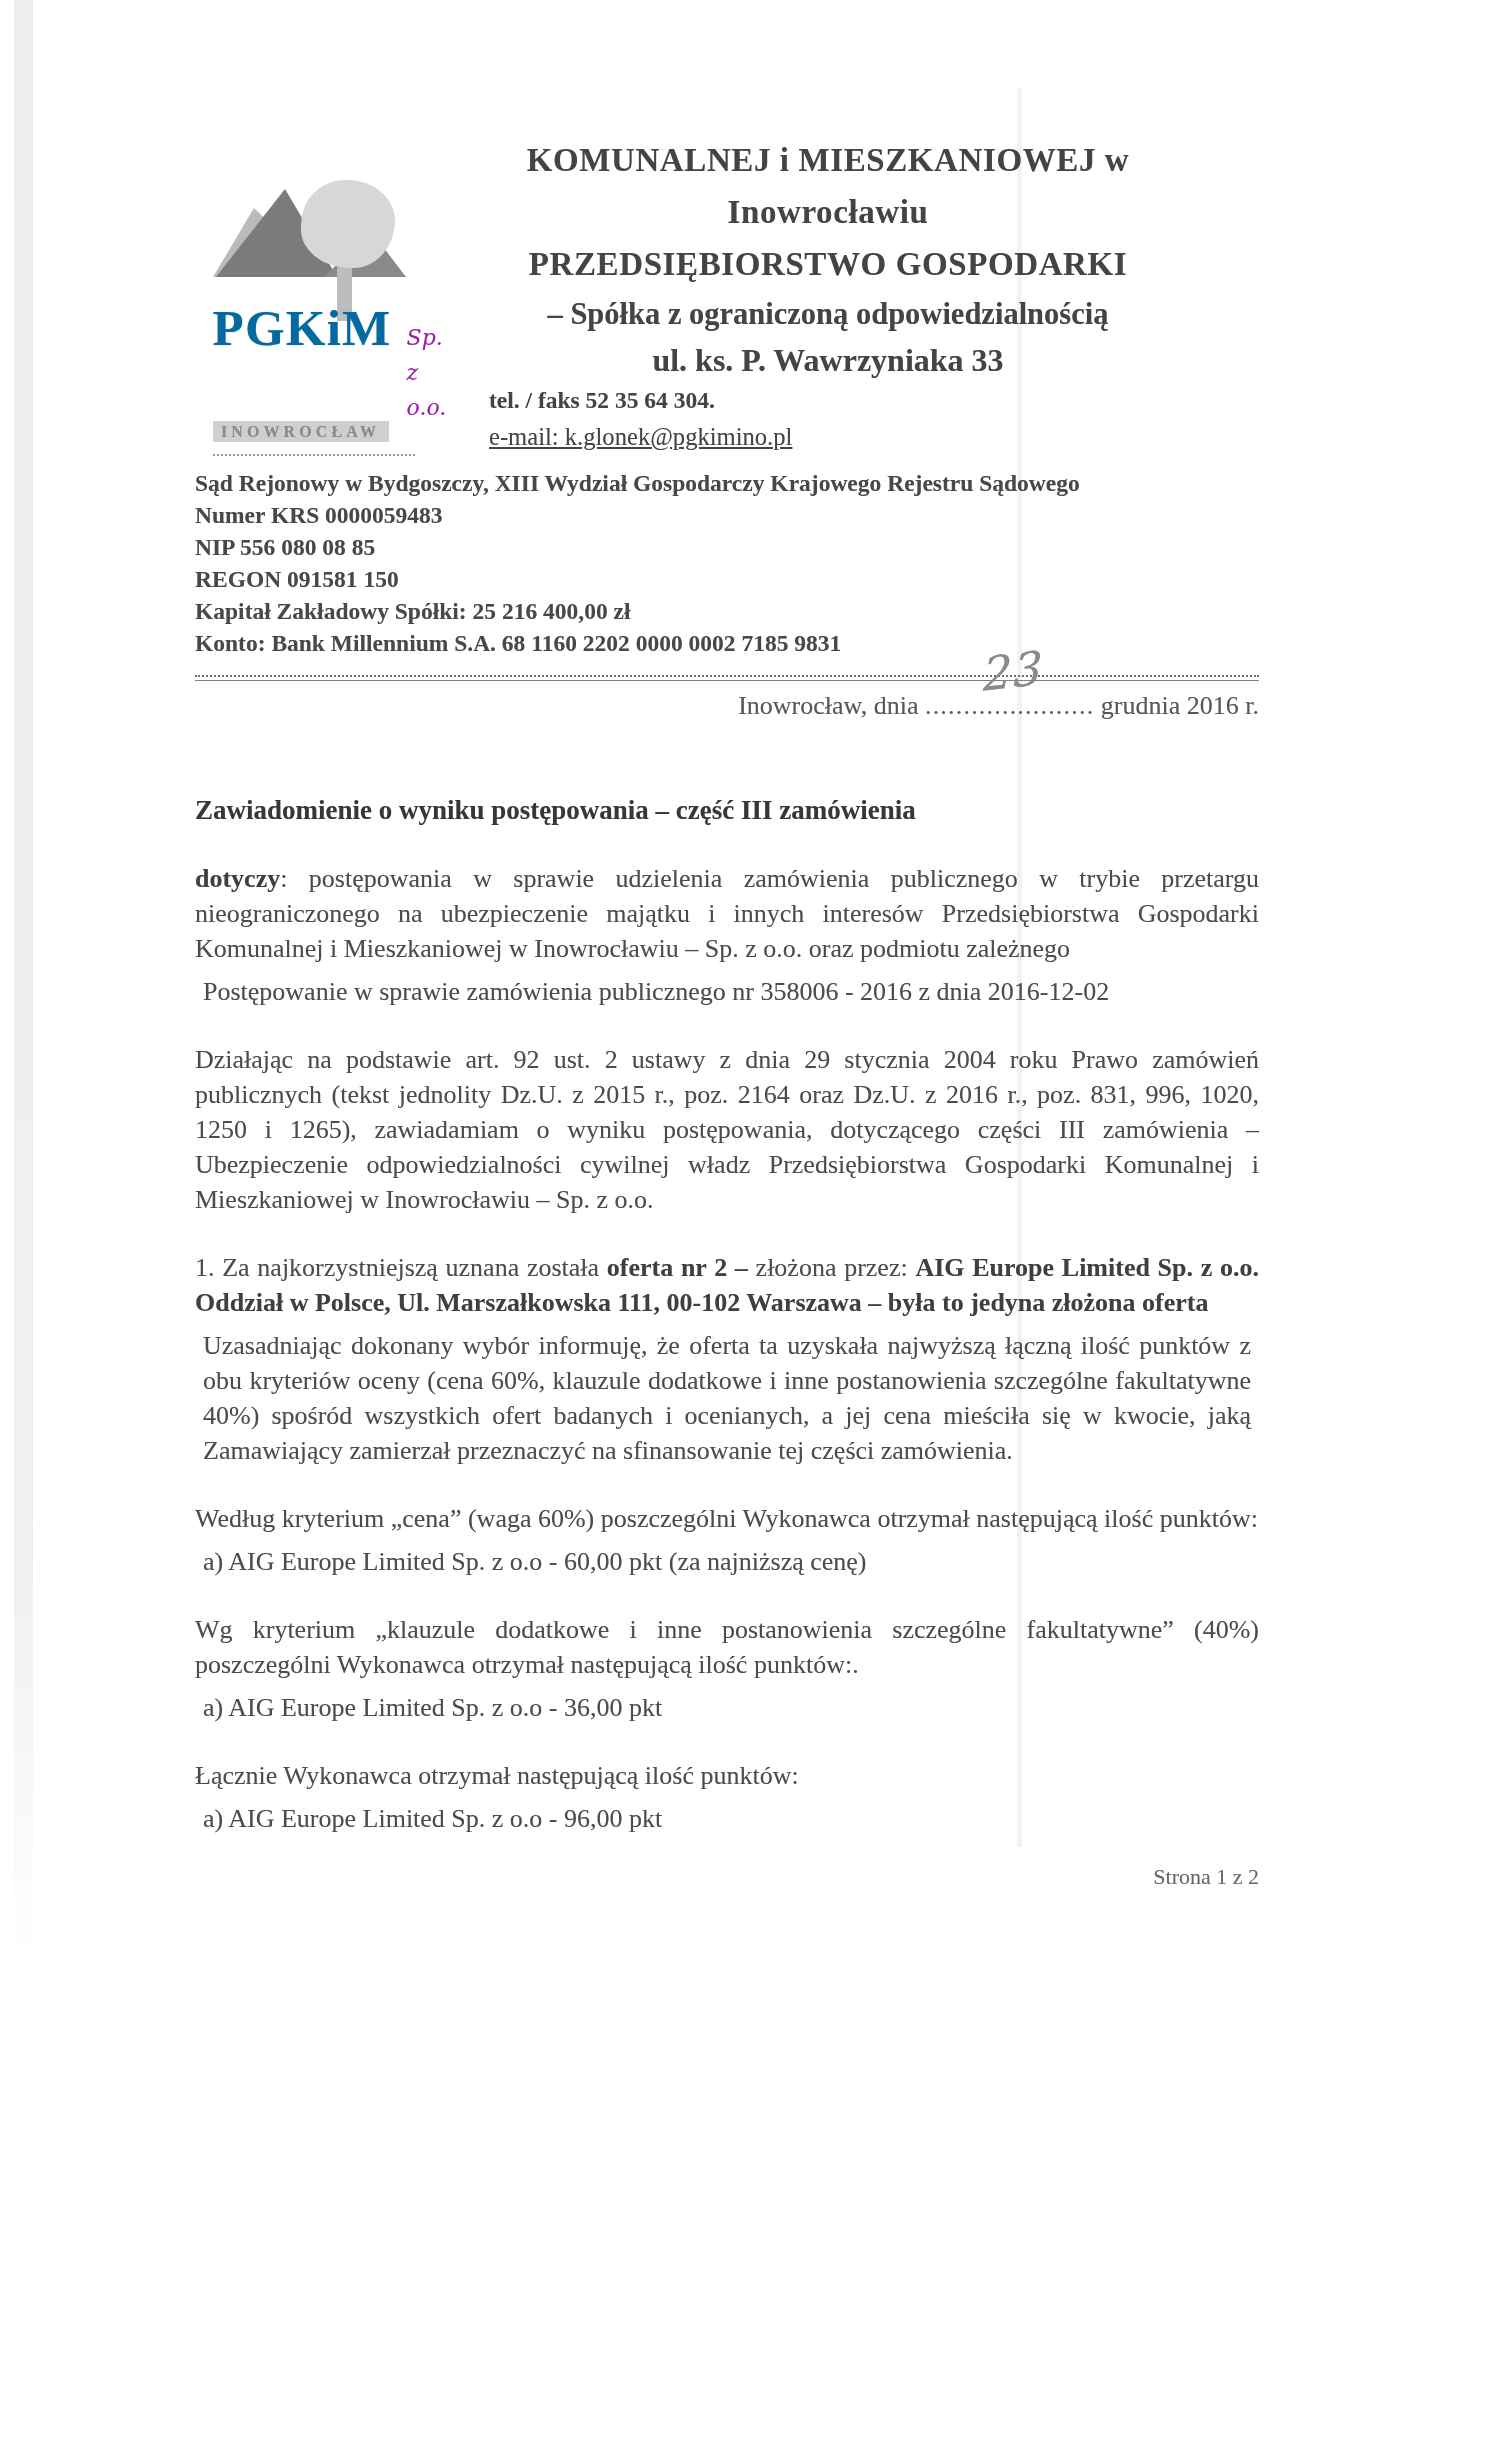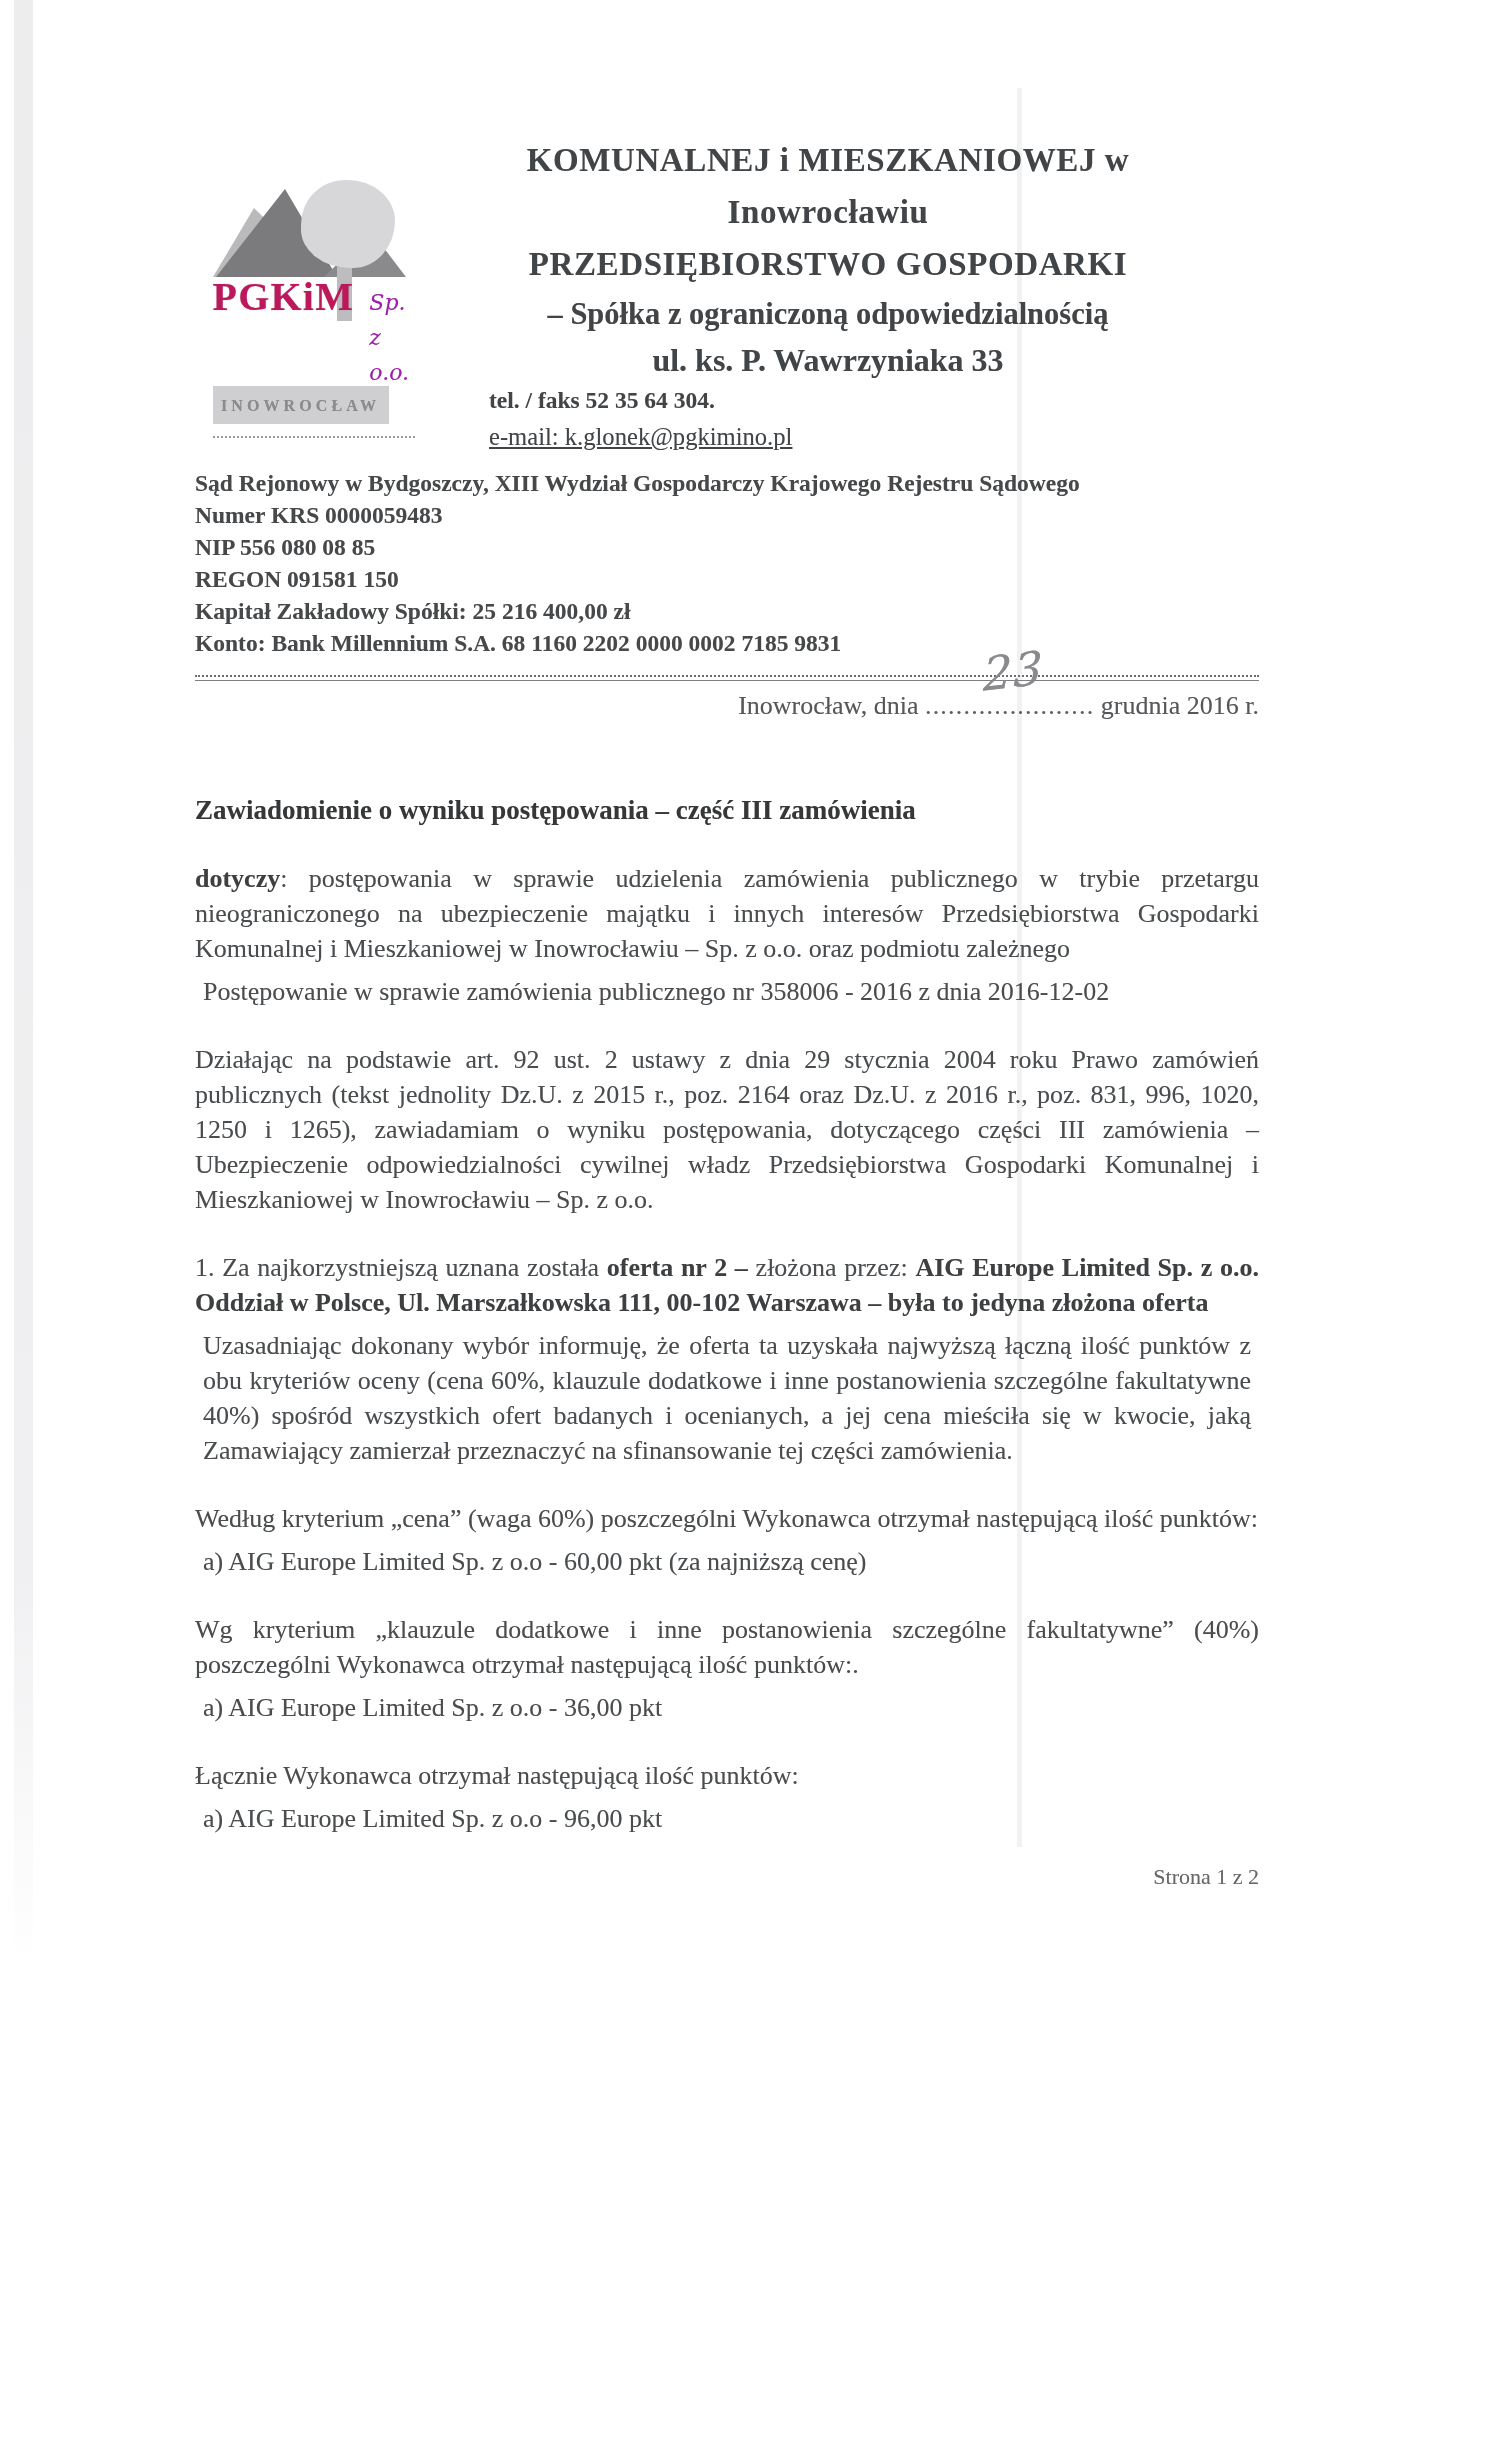--- a/index.html
+++ b/index.html
@@ -51,29 +51,29 @@
     position:absolute;right:0;bottom:0;width:0;height:0;
     border-left:47px solid transparent;border-right:35px solid transparent;
     border-bottom:46px solid #8a8a8d;
   }
   .trunk{
     position:absolute;left:124px;top:87px;width:15.2px;height:54px;
     background:#bdbdc0;
   }
   .logo-row{position:relative;display:flex;align-items:baseline;gap:15.2px;margin-top:-8.2px;}
   .logo-brand{
-    font-weight:bold;font-size:40px;line-height:56px;color:#be185d;
-    letter-spacing:1.2px;text-shadow:0 0 1.2px rgba(90,90,90,.4);
+    font-weight:bold;font-size:51px;line-height:56px;color:#0369a1;
+    letter-spacing:1.2px;text-shadow:0 0 1.2px rgba(90,90,90,.4);margin-top:31px;
   }
   .logo-sub{
     font-style:italic;font-size:22px;color:#a21caf;
     font-family:"DejaVu Serif","Liberation Serif",serif;
   }
   .logo-city{
-    margin-top:-3.5px;width:176px;height:38px;background:#cfcfd2;
+    margin-top:-3.5px;width:176px;height:21px;background:#cfcfd2;
     display:flex;align-items:center;justify-content:center;
   }
   .logo-city span{
     font-weight:bold;font-size:16px;color:#8b8b8e;letter-spacing:4.1px;
   }
   .logo-dots{width:202px;border-bottom:2.3px dotted #9a9a9d;margin-top:11.7px;}
 
   .mast{margin-left:252px;width:762px;text-align:center;color:#424548;}
   .m1{font-weight:bold;font-size:33px;line-height:52px;letter-spacing:0.6px;}
   .m2{font-weight:bold;font-size:30.5px;line-height:48px;}

